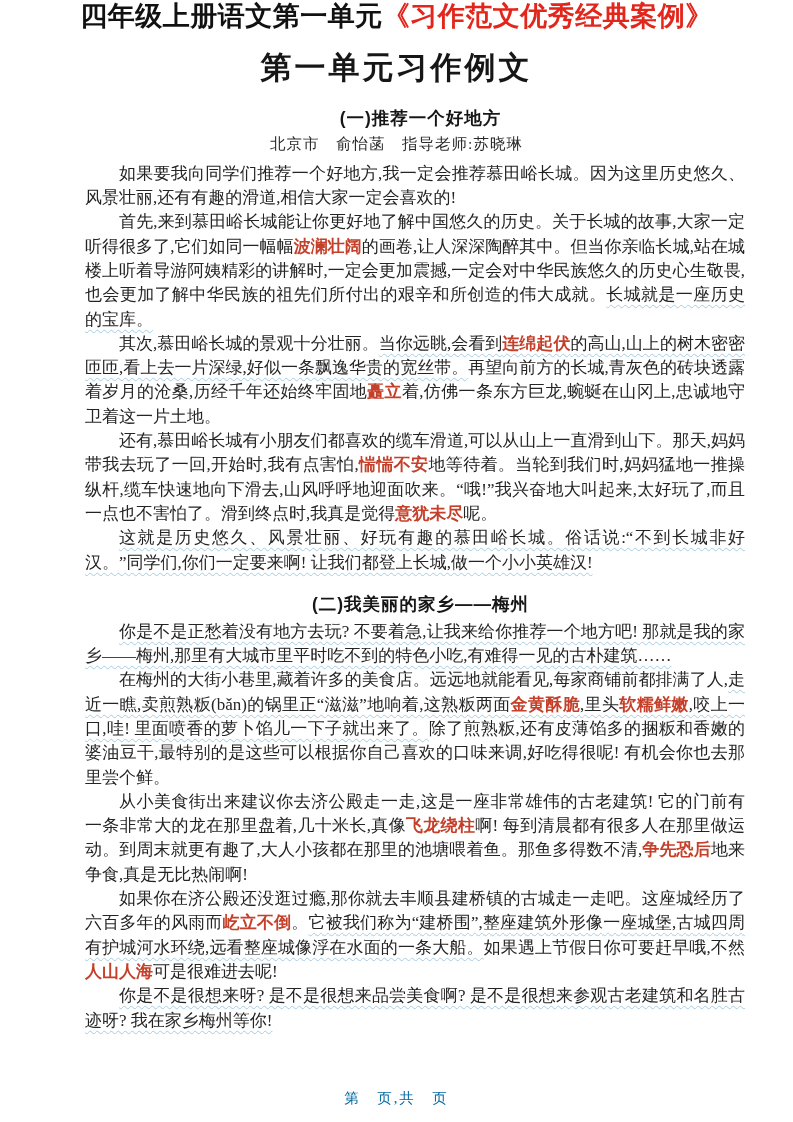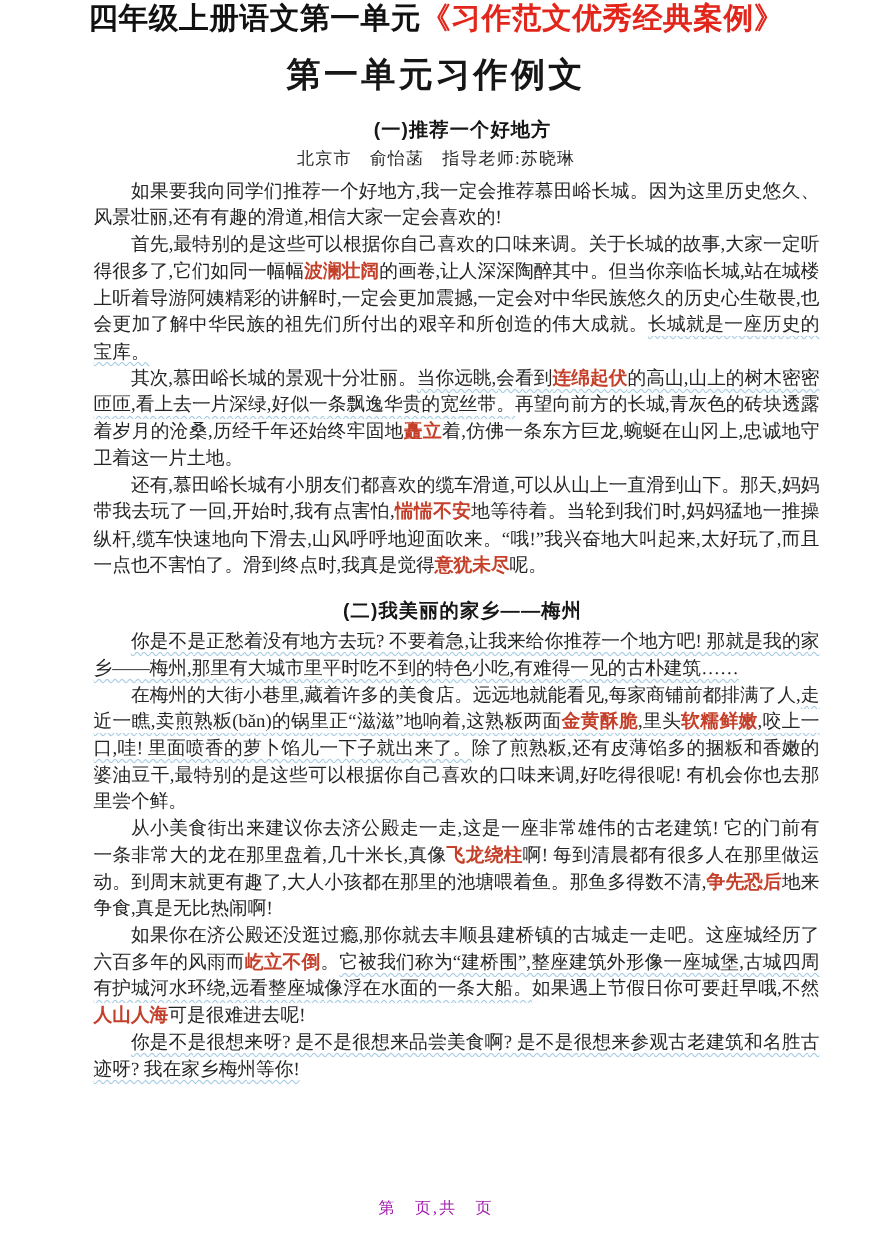--- a/index.html
+++ b/index.html
@@ -34,41 +34,42 @@
   .em-red{color:#c5402a;font-weight:bold;}
   .wavy{
     text-decoration-line:underline;
     text-decoration-style:wavy;
     text-decoration-color:#a5cde3;
     text-decoration-thickness:1px;
     text-underline-offset:4px;
   }
   .footer{
     position:absolute;left:0;right:0;bottom:14px;text-align:center;
-    font-size:14.5px;color:#a21caf;letter-spacing:2px;
+    font-size:14.5px;color:#0369a1;letter-spacing:2px;
   }
 </style>
 </head>
 <body>
 
 <div class="page">
 
   <div class="header-title"><span>四年级上册语文第一单元</span><span class="header-red">《习作范文优秀经典案例》</span></div>
 
   <div class="doc-title">第一单元习作例文</div>
 
   <div id="essays">
       <section>
         <div class="essay-heading">(一)推荐一个好地方</div>
         <div class="byline">北京市　俞怡菡　指导老师:苏晓琳</div>
         <div class="content">
           <p><span>如果要我向同学们推荐一个好地方,我一定会推荐慕田峪长城。因为这里历史悠久、风景壮丽,还有有趣的滑道,相信大家一定会喜欢的!</span></p>
-          <p><span>首先,最特别的是这些可以根据你自己喜欢的口味来调。关于长城的故事,大家一定听得很多了,它们如同一幅幅</span><span class="em-red">波澜壮阔</span><span>的画卷,让人深深陶醉其中。但当你亲临长城,站在城楼上听着导游阿姨精彩的讲解时,一定会更加震撼,一定会对中华民族悠久的历史心生敬畏,也会更加了解中华民族的祖先们所付出的艰辛和所创造的伟大成就。</span><span class="wavy">长城就是一座历史的宝库。</span></p>
+          <p><span>首先,来到慕田峪长城能让你更好地了解中国悠久的历史。关于长城的故事,大家一定听得很多了,它们如同一幅幅</span><span class="em-red">波澜壮阔</span><span>的画卷,让人深深陶醉其中。但当你亲临长城,站在城楼上听着导游阿姨精彩的讲解时,一定会更加震撼,一定会对中华民族悠久的历史心生敬畏,也会更加了解中华民族的祖先们所付出的艰辛和所创造的伟大成就。</span><span class="wavy">长城就是一座历史的宝库。</span></p>
           <p><span>其次,慕田峪长城的景观十分壮丽。</span><span class="wavy">当你远眺,会看到</span><span class="em-red wavy">连绵起伏</span><span class="wavy">的高山,山上的树木密密匝匝,看上去一片深绿,好似一条飘逸华贵的宽丝带。</span><span>再望向前方的长城,青灰色的砖块透露着岁月的沧桑,历经千年还始终牢固地</span><span class="em-red">矗立</span><span>着,仿佛一条东方巨龙,蜿蜒在山冈上,忠诚地守卫着这一片土地。</span></p>
           <p><span>还有,慕田峪长城有小朋友们都喜欢的缆车滑道,可以从山上一直滑到山下。那天,妈妈带我去玩了一回,开始时,我有点害怕,</span><span class="em-red">惴惴不安</span><span>地等待着。当轮到我们时,妈妈猛地一推操纵杆,缆车快速地向下滑去,山风呼呼地迎面吹来。“哦!”我兴奋地大叫起来,太好玩了,而且一点也不害怕了。滑到终点时,我真是觉得</span><span class="em-red">意犹未尽</span><span>呢。</span></p>
+          <p><span class="wavy">这就是历史悠久、风景壮丽、好玩有趣的慕田峪长城。俗话说:“不到长城非好汉。”同学们,你们一定要来啊! 让我们都登上长城,做一个小小英雄汉!</span></p>
         </div>
       </section>
       <section>
         <div class="essay-heading">(二)我美丽的家乡——梅州</div>
         <div class="content">
           <p><span class="wavy">你是不是正愁着没有地方去玩? 不要着急,让我来给你推荐一个地方吧! 那就是我的家乡——梅州,那里有大城市里平时吃不到的特色小吃,有难得一见的古朴建筑……</span></p>
           <p><span>在梅州的大街小巷里,藏着许多的美食店。远远地就能看见,每家商铺前都排满了人,</span><span class="wavy">走近一瞧,卖煎熟粄(bǎn)的锅里正“滋滋”地响着,这熟粄两面</span><span class="em-red wavy">金黄酥脆</span><span class="wavy">,里头</span><span class="em-red wavy">软糯鲜嫩</span><span class="wavy">,咬上一口,哇! 里面喷香的萝卜馅儿一下子就出来了。</span><span>除了煎熟粄,还有皮薄馅多的捆粄和香嫩的婆油豆干,最特别的是这些可以根据你自己喜欢的口味来调,好吃得很呢! 有机会你也去那里尝个鲜。</span></p>
           <p><span>从小美食街出来建议你去济公殿走一走,这是一座非常雄伟的古老建筑! 它的门前有一条非常大的龙在那里盘着,几十米长,真像</span><span class="em-red">飞龙绕柱</span><span>啊! 每到清晨都有很多人在那里做运动。到周末就更有趣了,大人小孩都在那里的池塘喂着鱼。那鱼多得数不清,</span><span class="em-red">争先恐后</span><span>地来争食,真是无比热闹啊!</span></p>
           <p><span>如果你在济公殿还没逛过瘾,那你就去丰顺县建桥镇的古城走一走吧。这座城经历了六百多年的风雨而</span><span class="em-red">屹立不倒</span><span>。</span><span class="wavy">它被我们称为“建桥围”,整座建筑外形像一座城堡,古城四周有护城河水环绕,远看整座城像浮在水面的一条大船。</span><span>如果遇上节假日你可要赶早哦,不然</span><span class="em-red">人山人海</span><span>可是很难进去呢!</span></p>
           <p><span class="wavy">你是不是很想来呀? 是不是很想来品尝美食啊? 是不是很想来参观古老建筑和名胜古迹呀? 我在家乡梅州等你!</span></p>

